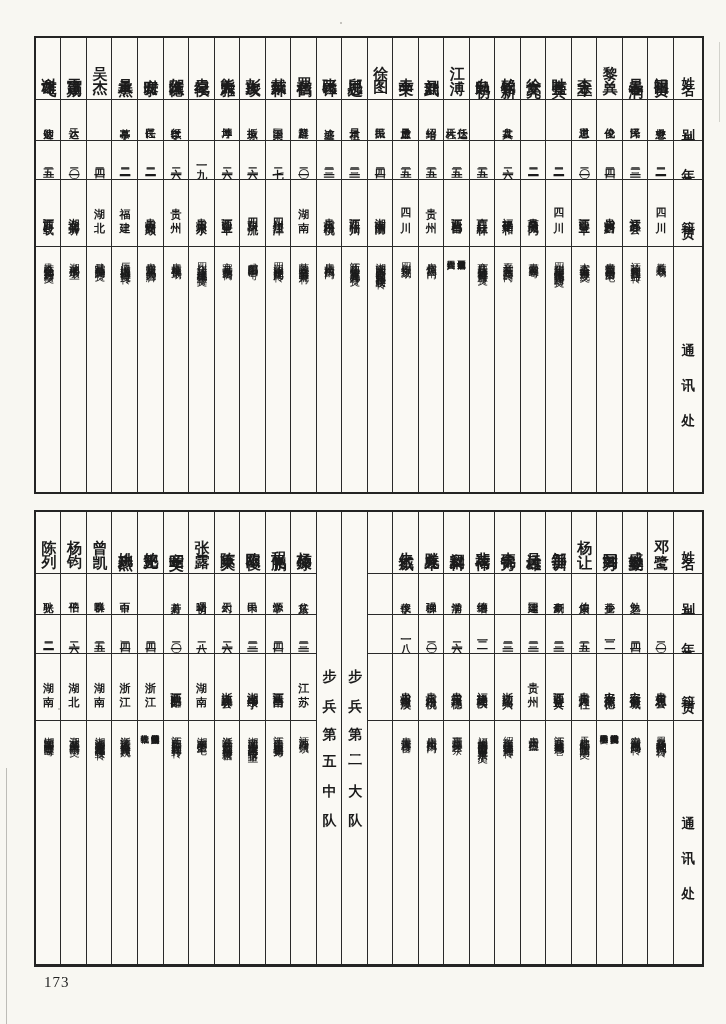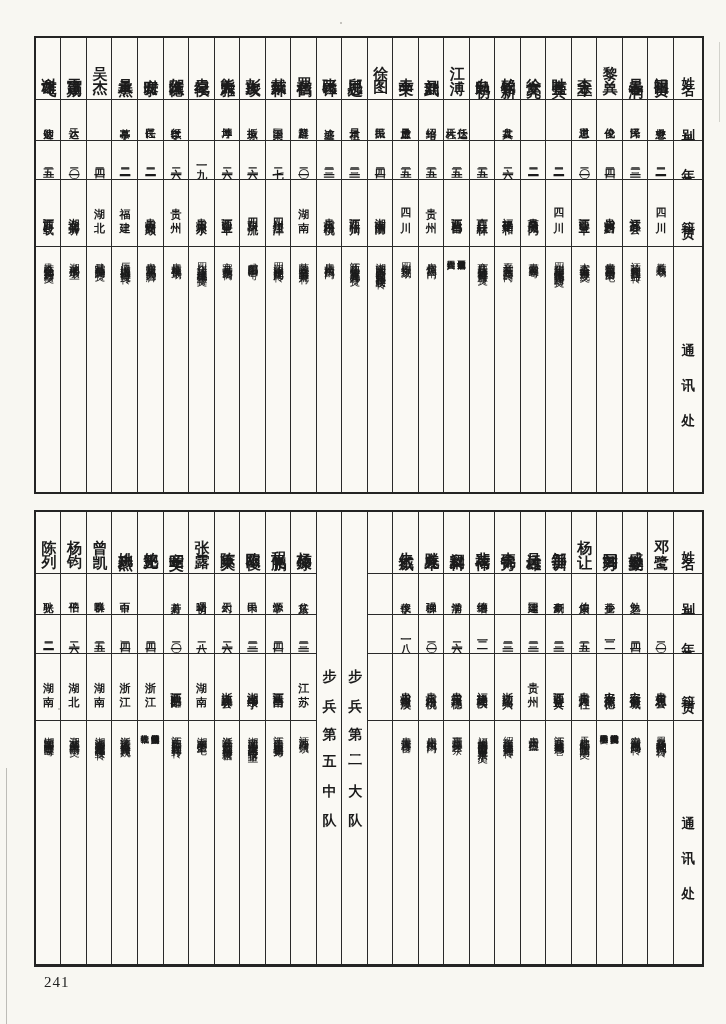--- a/index.html
+++ b/index.html
@@ -928,19 +928,19 @@
       </div>
       <div class="cell r3">
         <span class="vt nt spread2">湖南</span>
       </div>
       <div class="cell r4 addr">
         <span class="vt ad">湖南沅江阳罗市陈益泰号</span>
       </div>
     </div>
   </div>
 
-<div id="page-number">241</div>
+<div id="page-number">173</div>
 
 <div id="edge-left" class="artifact"></div>
 <div id="edge-right" class="artifact"></div>
 <div class="speck" style="left:120px;top:640px;"></div>
 <div class="speck" style="left:58px;top:708px;"></div>
 <div class="speck" style="left:340px;top:22px;"></div>
 
 </body></html>

